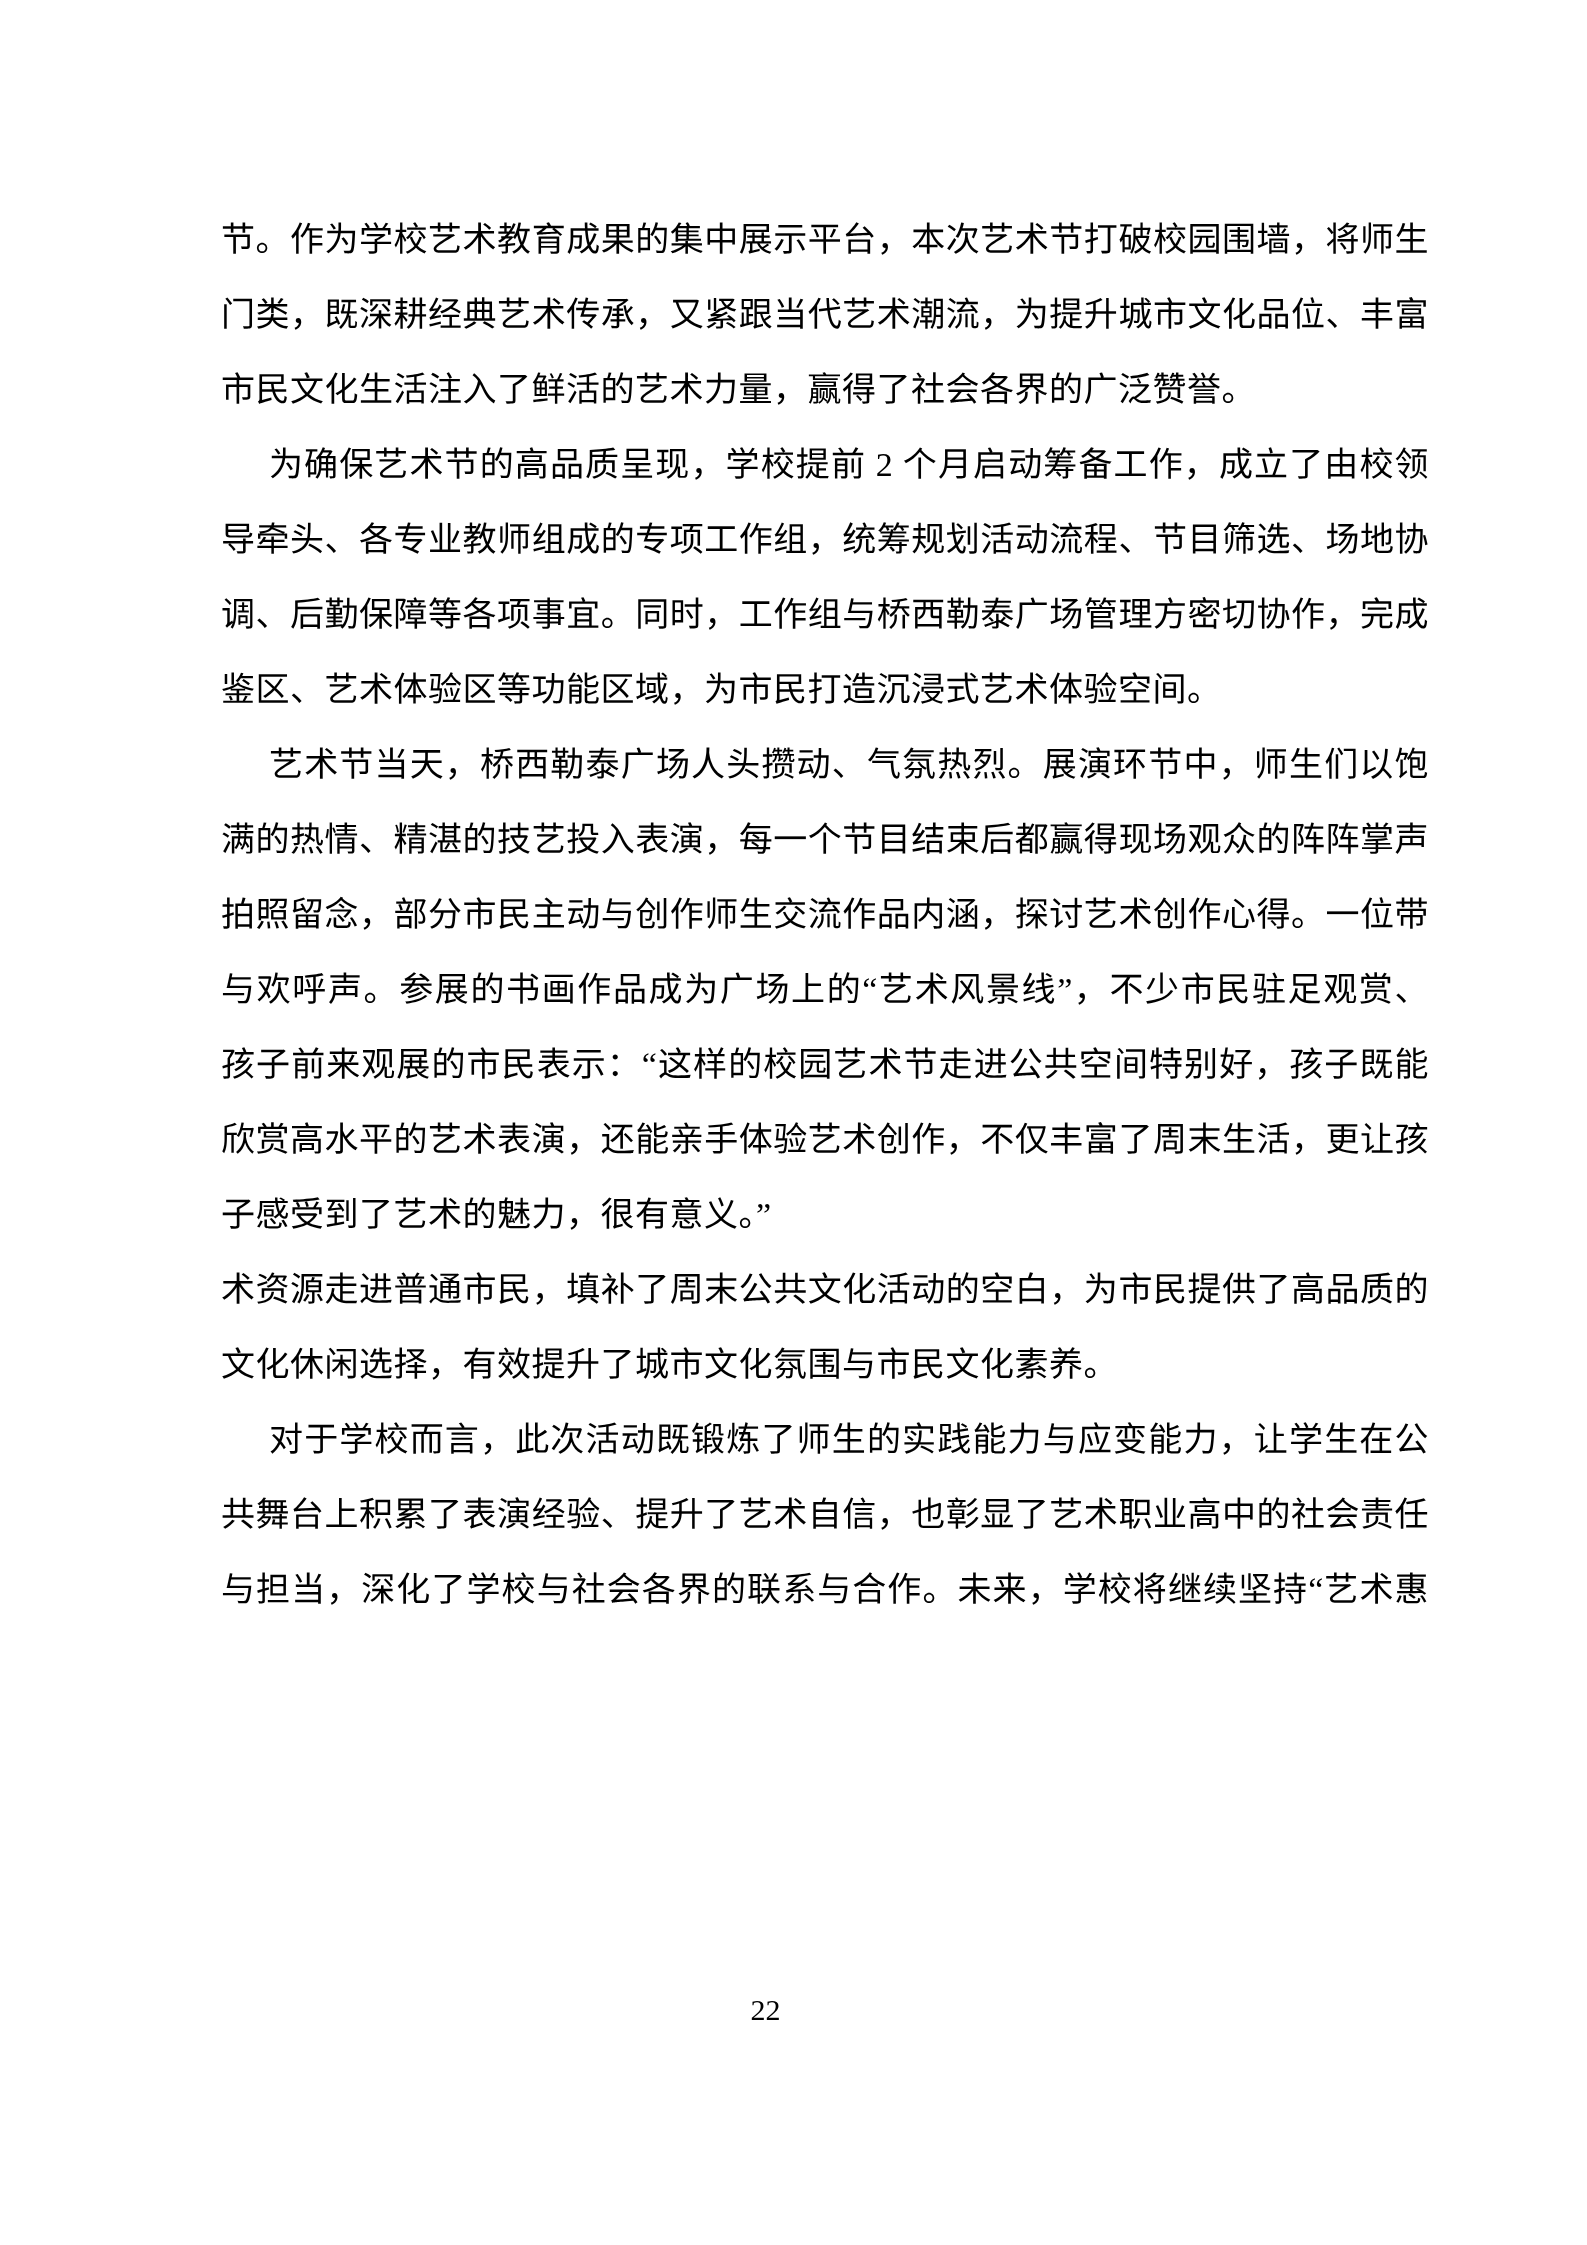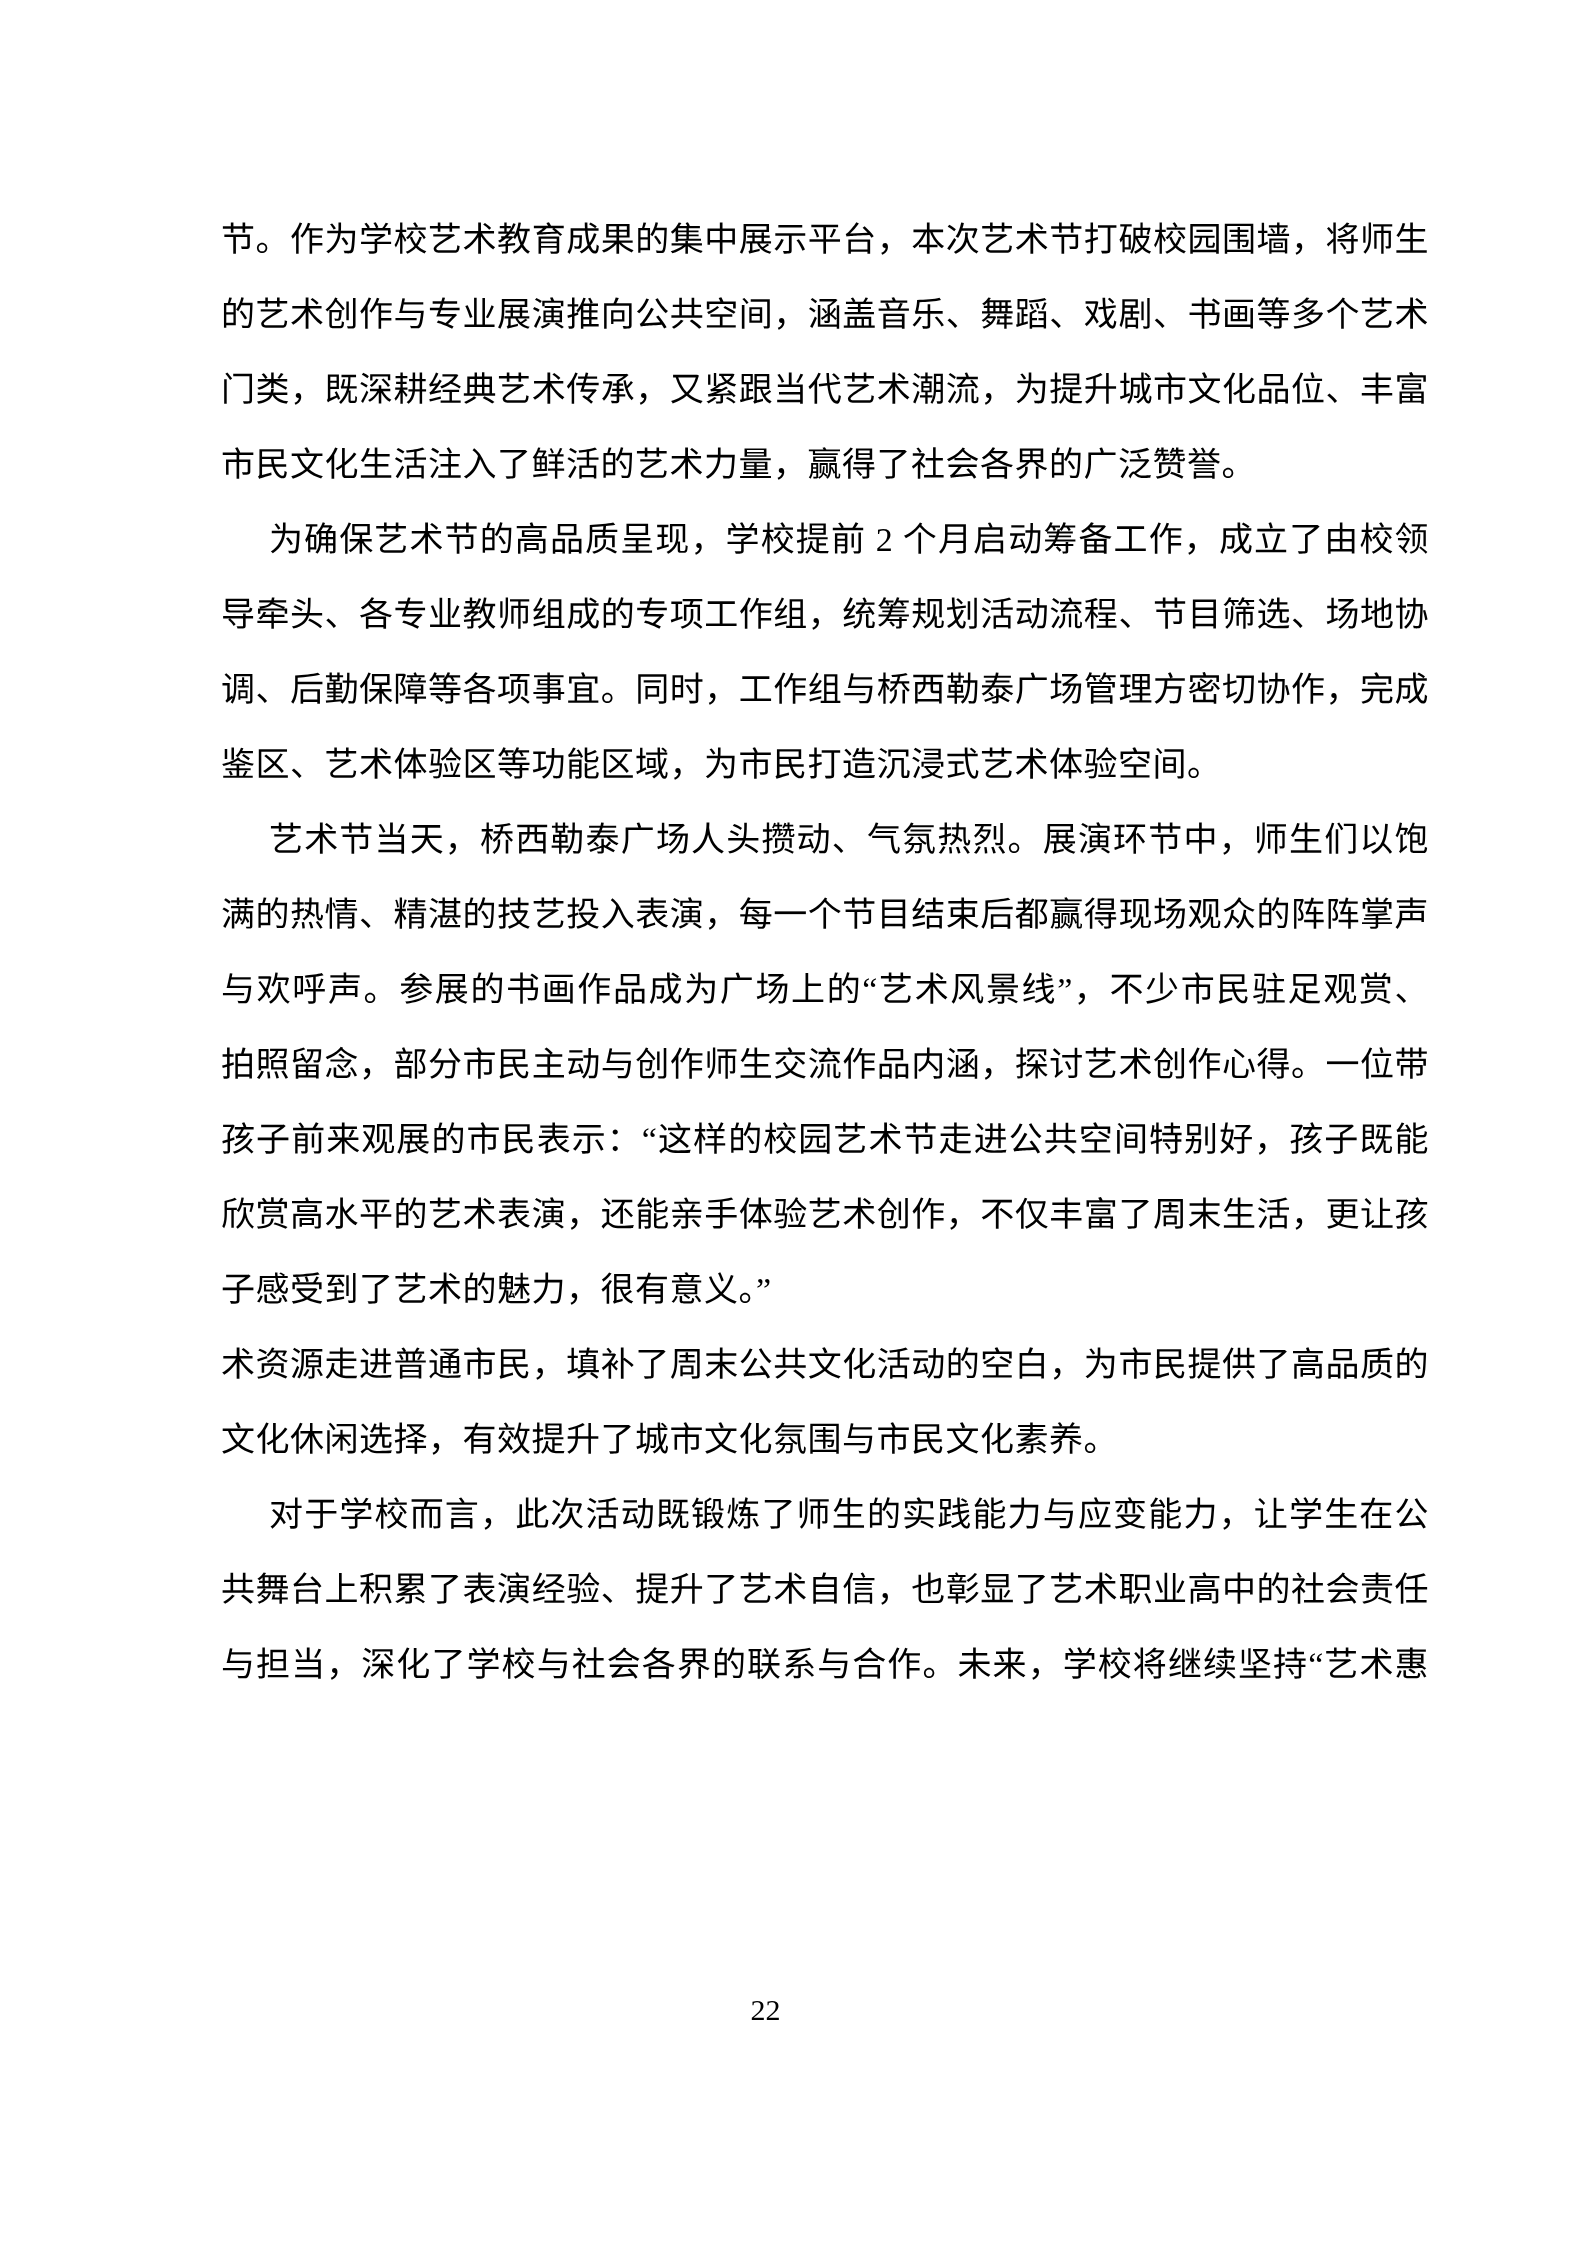--- a/index.html
+++ b/index.html
@@ -49,31 +49,30 @@
     line-height: 36px;
     color: #000000;
   }
 </style>
 </head>
 <body>
 
 <div class="page">
   <div class="content" id="content">
       <div class="line">节。作为学校艺术教育成果的集中展示平台，本次艺术节打破校园围墙，将师生</div>
-      <div class="line">的艺术创作与专业展演推向公共空间，涵盖音乐、舞蹈、戏剧、书画等多个艺术</div>
       <div class="line">门类，既深耕经典艺术传承，又紧跟当代艺术潮流，为提升城市文化品位、丰富</div>
       <div class="line para-end">市民文化生活注入了鲜活的艺术力量，赢得了社会各界的广泛赞誉。</div>
       <div class="line indent">为确保艺术节的高品质呈现，学校提前 2 个月启动筹备工作，成立了由校领</div>
       <div class="line">导牵头、各专业教师组成的专项工作组，统筹规划活动流程、节目筛选、场地协</div>
       <div class="line">调、后勤保障等各项事宜。同时，工作组与桥西勒泰广场管理方密切协作，完成</div>
       <div class="line para-end">鉴区、艺术体验区等功能区域，为市民打造沉浸式艺术体验空间。</div>
       <div class="line indent">艺术节当天，桥西勒泰广场人头攒动、气氛热烈。展演环节中，师生们以饱</div>
       <div class="line">满的热情、精湛的技艺投入表演，每一个节目结束后都赢得现场观众的阵阵掌声</div>
+      <div class="line">拍照留念，部分市民主动与创作师生交流作品内涵，探讨艺术创作心得。一位带</div>
       <div class="line">与欢呼声。参展的书画作品成为广场上的“艺术风景线”，不少市民驻足观赏、</div>
-      <div class="line">拍照留念，部分市民主动与创作师生交流作品内涵，探讨艺术创作心得。一位带</div>
       <div class="line">孩子前来观展的市民表示：“这样的校园艺术节走进公共空间特别好，孩子既能</div>
       <div class="line">欣赏高水平的艺术表演，还能亲手体验艺术创作，不仅丰富了周末生活，更让孩</div>
       <div class="line para-end">子感受到了艺术的魅力，很有意义。”</div>
       <div class="line">术资源走进普通市民，填补了周末公共文化活动的空白，为市民提供了高品质的</div>
       <div class="line para-end">文化休闲选择，有效提升了城市文化氛围与市民文化素养。</div>
       <div class="line indent">对于学校而言，此次活动既锻炼了师生的实践能力与应变能力，让学生在公</div>
       <div class="line">共舞台上积累了表演经验、提升了艺术自信，也彰显了艺术职业高中的社会责任</div>
       <div class="line">与担当，深化了学校与社会各界的联系与合作。未来，学校将继续坚持“艺术惠</div>
     </div>
   <div class="page-number">22</div>

